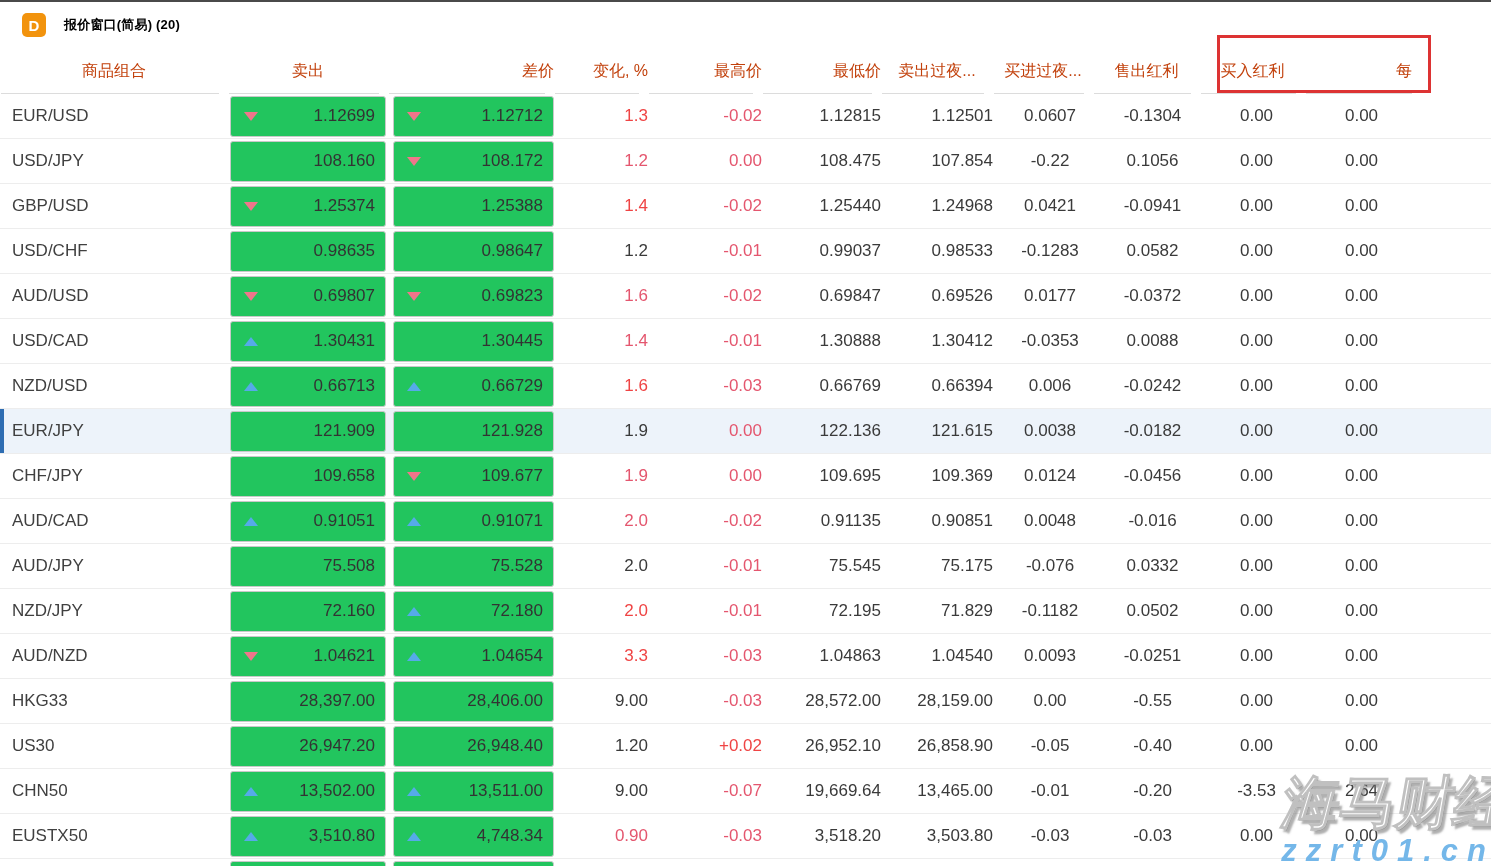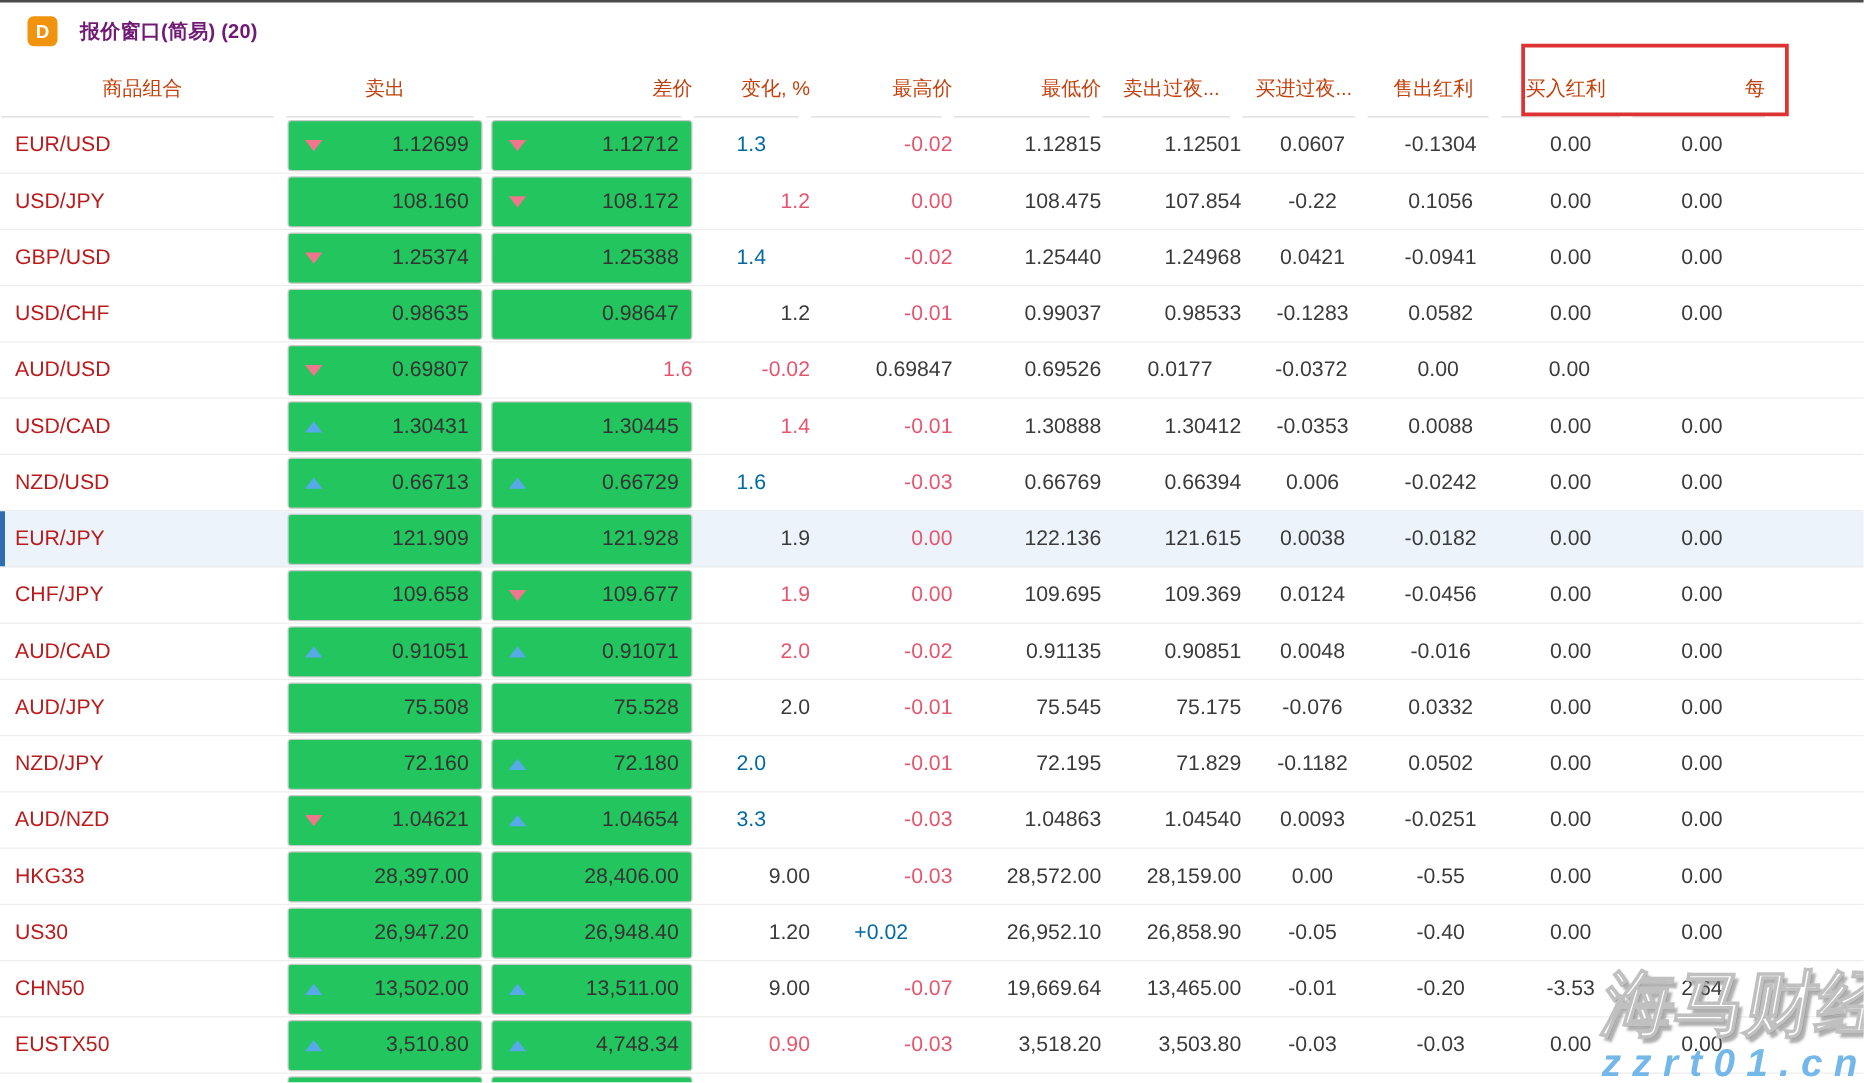--- a/index.html
+++ b/index.html
@@ -9,60 +9,60 @@
     position:relative; width:1491px; height:866px; margin:0 auto;
     background:#fff; overflow:hidden; border-top:2px solid #4a4a4a;
   }
   
   .titlebar { height:46px; display:flex; align-items:center; padding-left:22px; }
   .app-icon {
     width:24px; height:24px; border-radius:5px; background:#f2930d;
     color:#fff; font-weight:bold; font-size:15px;
     display:flex; align-items:center; justify-content:center; margin-right:18px;
   }
-  .title { font-size:16px; font-weight:bold; color:#701a75; letter-spacing:0.2px; }
+  .title { font-size:13px; font-weight:bold; color:#000000; letter-spacing:0.2px; }
   
   .grid {
     display:grid;
     grid-template-columns:228px 160px 166px 94px 114px 119px 112px 100px 107px 105px 107px 1fr;
     align-items:center;
   }
   
   .thead { height:46px; color:#c2410c; font-size:16px; }
   .th { position:relative; height:100%; display:flex; align-items:center; }
   .th::after { content:''; position:absolute; left:1px; right:9px; bottom:0; height:1px; background:#dcdcdc; }
   .th.cen  { justify-content:center; }
   .th.rgt  { justify-content:flex-end; }
   .th.last { justify-content:flex-end; }
   .th.last::after { right:0; }
   
   .row { position:relative; height:45px; border-bottom:1px solid #ededed; }
   .row.selected { background:#edf3fa; }
   .row.selected::before { content:''; position:absolute; left:0; top:0; bottom:0; width:4px; background:#2e6db2; }
   .cell { font-size:17px; color:#3a3a3a; }
-  .symbol { padding-left:12px; color:#b91c1c; }
+  .symbol { padding-left:12px; color:#404040; }
   .boxcell { height:100%; display:flex; align-items:center; }
   .pricebox {
     flex:1; height:41px; background:#22c55e; border:1px solid #c9c9c9; border-radius:3px;
     display:flex; align-items:center; padding:0 10px 0 13px;
   }
   .boxcell.sell .pricebox { margin:0 2px 0 2px; }
   .boxcell.buy  .pricebox { margin:0 0 0 5px; }
   .pval { margin-left:auto; font-size:17px; color:#333; }
   .arrow { width:0; height:0; display:inline-block; }
   .arrow.up   { border-left:7px solid transparent; border-right:7px solid transparent; border-bottom:9px solid #56aae8; }
   .arrow.down { border-left:7px solid transparent; border-right:7px solid transparent; border-top:9px solid #f0768b; }
   .arrow.none { visibility:hidden; }
   .num { text-align:right; }
   .cen { text-align:center; }
   .son  { padding-left:14px; }
   .bon  { padding-left:12px; }
   .sdiv { padding-left:8px; }
   .bdiv { padding-left:6px; }
-  .c-blue { color:#0369a1;text-align:center; }
+  .c-blue { color:#ef4444; }
   .c-red  { color:#e4566e; }
   .c-dark { color:#3a3a3a; }
   
   .partial-row { height:45px; border-bottom:none; }
   
   .red-annotation {
     position:absolute; left:1217px; top:33px; width:214px; height:58px;
     border:3px solid #dd3333; pointer-events:none;
   }
   .watermark { position:absolute; right:0; bottom:0; pointer-events:none; }
@@ -199,20 +199,26 @@
     <div class="cell"></div>
   </div>
       <div class="grid row">
     <div class="cell symbol"><span>AUD/USD</span></div>
     <div class="cell boxcell sell">
       <div class="pricebox">
         <span class="arrow down"></span>
         <span class="pval">0.69807</span>
       </div>
     </div>
+    <div class="cell boxcell buy">
+      <div class="pricebox">
+        <span class="arrow down"></span>
+        <span class="pval">0.69823</span>
+      </div>
+    </div>
     <div class="cell num c-red">1.6</div>
     <div class="cell num c-red">-0.02</div>
     <div class="cell num">0.69847</div>
     <div class="cell num">0.69526</div>
     <div class="cell cen son">0.0177</div>
     <div class="cell cen bon">-0.0372</div>
     <div class="cell cen sdiv">0.00</div>
     <div class="cell cen bdiv">0.00</div>
     <div class="cell"></div>
   </div>

